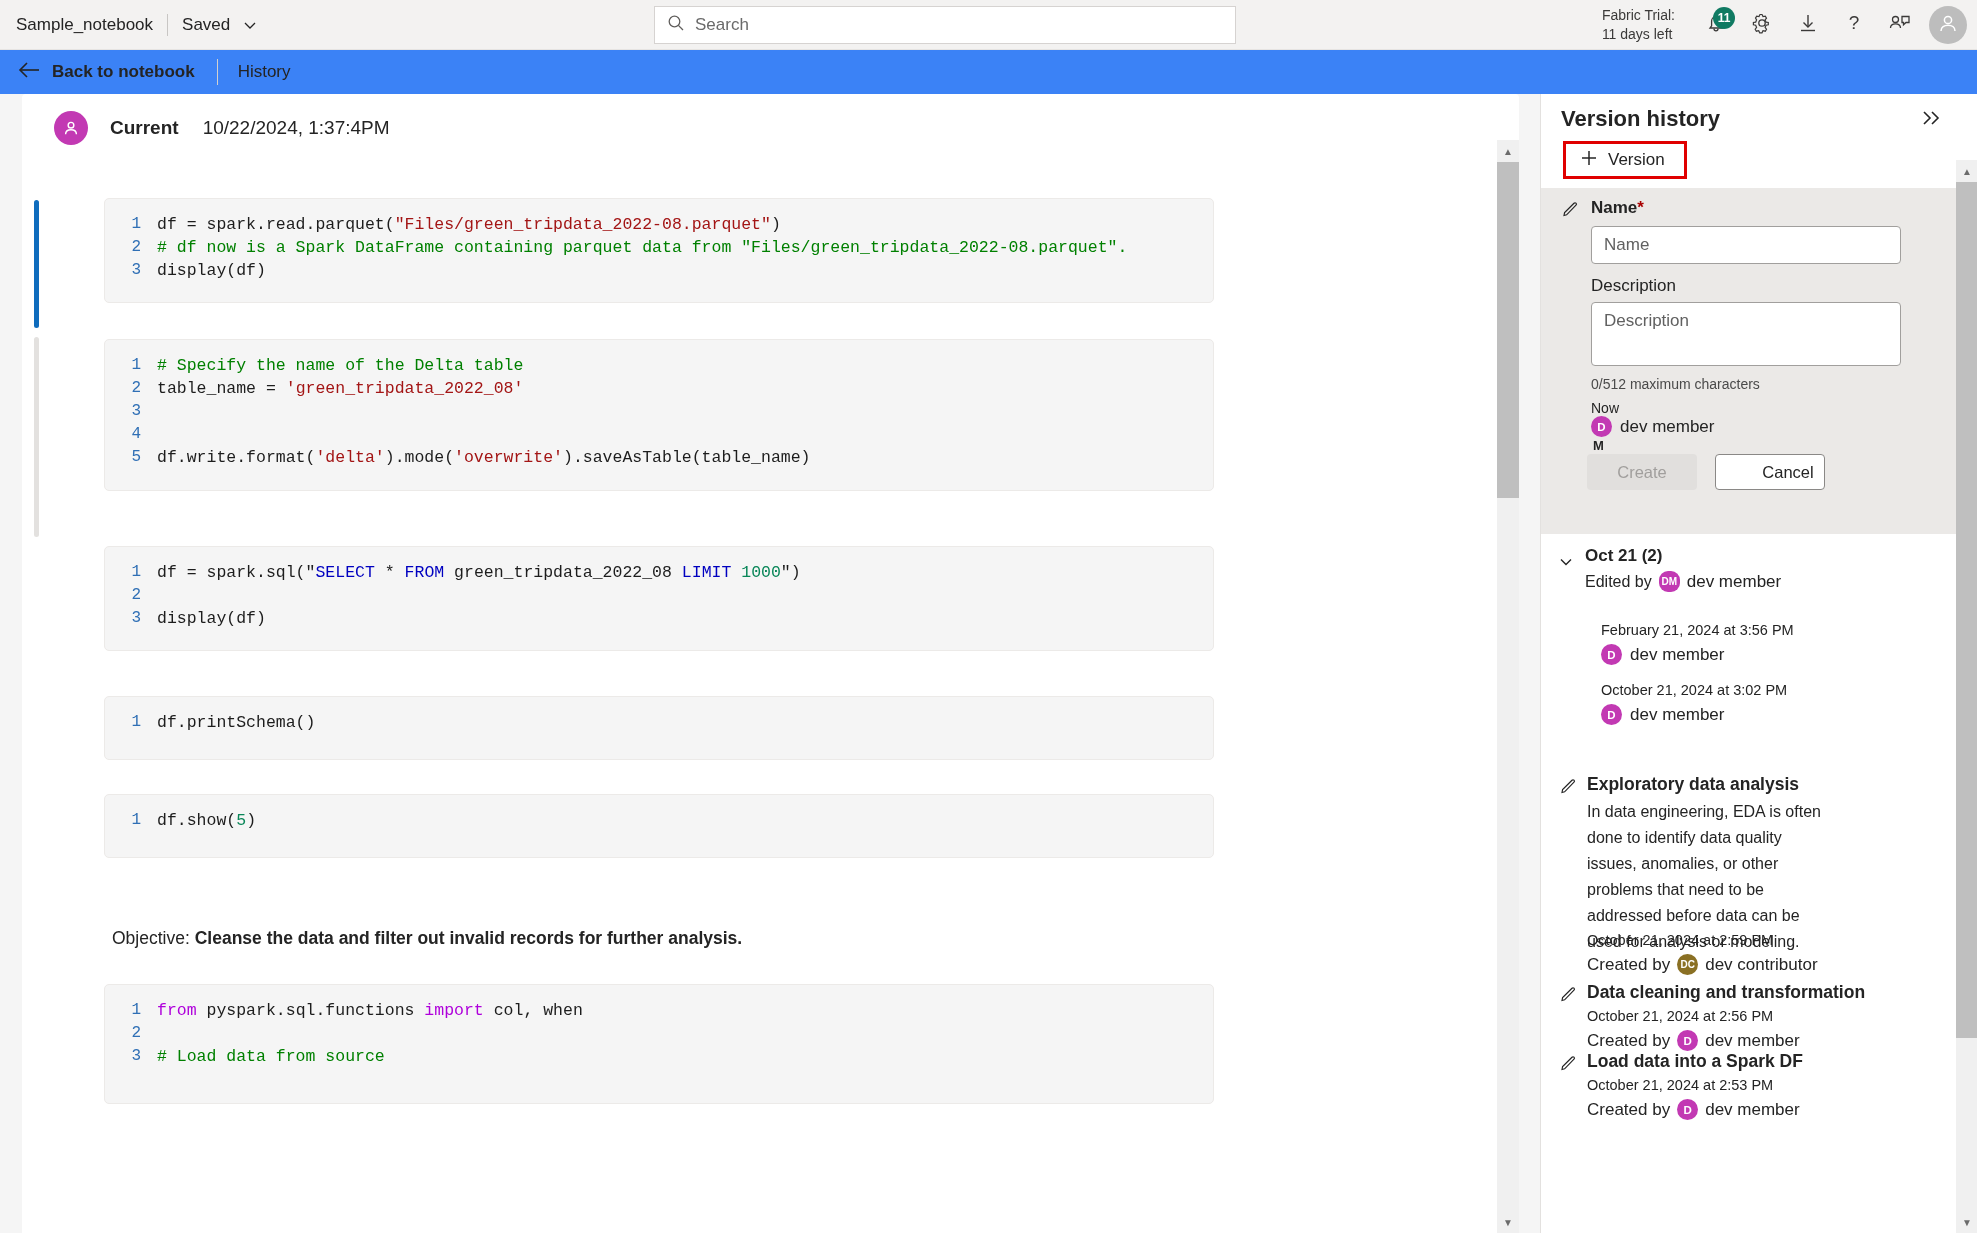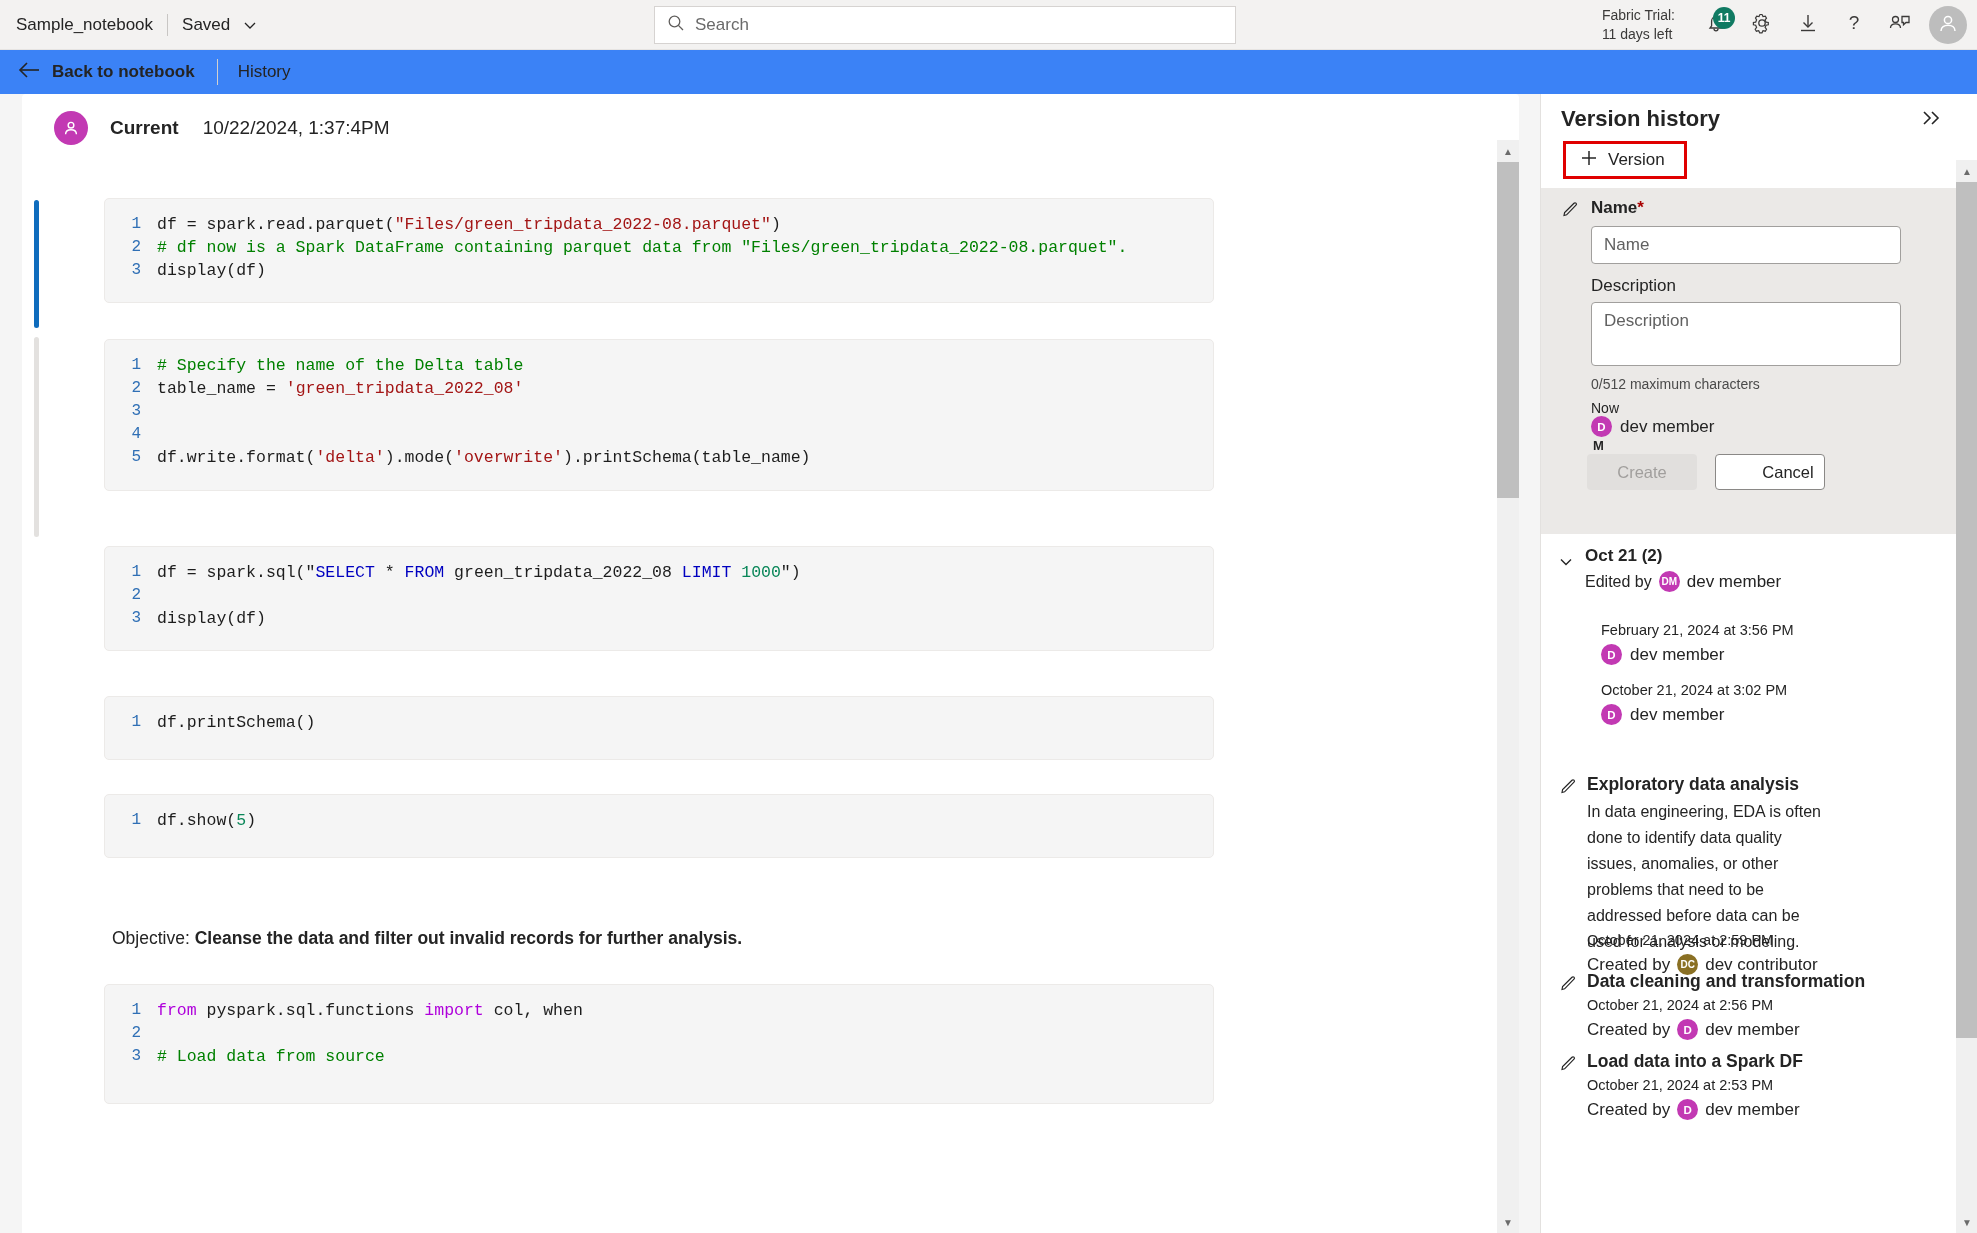--- a/index.html
+++ b/index.html
@@ -346,21 +346,21 @@
       </div>
       <div class="codeline">
         <span class="ln">3</span>
         <span><span class="code"> </span></span>
       </div>
       <div class="codeline">
         <span class="ln">4</span>
       </div>
       <div class="codeline">
         <span class="ln">5</span>
-        <span><span class="code">df.write.format(</span><span class="c-str">'delta'</span><span class="code">).mode(</span><span class="c-str">'overwrite'</span><span class="code">).printSchema(table_name)</span></span>
+        <span><span class="code">df.write.format(</span><span class="c-str">'delta'</span><span class="code">).mode(</span><span class="c-str">'overwrite'</span><span class="code">).saveAsTable(table_name)</span></span>
       </div>
     </div>
 
     <div class="cell cell-pad" style="top:384px; height:105px;">
       <div class="codeline">
         <span class="ln">1</span>
         <span><span class="code">df = spark.sql("</span><span class="c-kw">SELECT</span><span class="code"> * </span><span class="c-kw">FROM</span><span class="code"> green_tripdata_2022_08 </span><span class="c-kw">LIMIT</span><span class="code"> </span><span class="c-num">1000</span><span class="code">")</span></span>
       </div>
       <div class="codeline">
         <span class="ln">2</span>
@@ -465,21 +465,21 @@
 
     <div class="grp" style="top:12px; height:60px;">
       <span class="grp-chev">
         <svg width="18" height="18" viewBox="0 0 18 18">
             <path d="M4 6.5l5 5 5-5" stroke="#242424" stroke-width="1.4" fill="none"></path>
           </svg>
       </span>
       <span class="grp-title">Oct 21 (2)</span>
       <span class="grp-sub">
         <span>Edited by</span>
-        <span class="mini-av" style="background:#c239b3; font-size:10px;">DM</span>
+        <span class="mini-av" style="background:#c239b3; font-size:10px;border-radius:9px;">DM</span>
         <span style="font-size:17px;">dev member</span>
       </span>
     </div>
 
     <div class="sub-entry" style="top:88px; height:54px;">
       <span class="sub-date">February 21, 2024 at 3:56 PM</span>
       <span class="sub-by">
         <span class="mini-av" style="background:#c239b3;">D</span>
         <span>dev member</span>
       </span>
@@ -502,21 +502,21 @@
       <span class="entry-title">Exploratory data analysis</span>
       <span class="entry-desc" style="top:25px;">In data engineering, EDA is often done to identify data quality issues, anomalies, or other problems that need to be addressed before data can be used for analysis or modeling.</span>
       <span class="entry-date" style="top:158px;">October 21, 2024 at 2:59 PM</span>
       <span class="entry-by" style="top:180px;">
         <span>Created by</span>
         <span class="mini-av" style="background:#8a7024; font-size:10px;">DC</span>
         <span>dev contributor</span>
       </span>
     </div>
 
-    <div class="entry" style="top:437px; height:92px;">
+    <div class="entry" style="top:448px; height:92px;">
       <span class="entry-pencil">
         <svg width="20" height="20" viewBox="0 0 20 20">
             <path d="M3 15.5l.6-3L13 3.2a1.4 1.4 0 0 1 2 2L5.6 14.8l-2.6.7z" stroke="#242424" stroke-width="1.2" fill="none"></path>
           </svg>
       </span>
       <span class="entry-title">Data cleaning and transformation</span>
       <span class="entry-date" style="top:26px;">October 21, 2024 at 2:56 PM</span>
       <span class="entry-by" style="top:48px;">
         <span>Created by</span>
         <span class="mini-av" style="background:#c239b3;">D</span>

